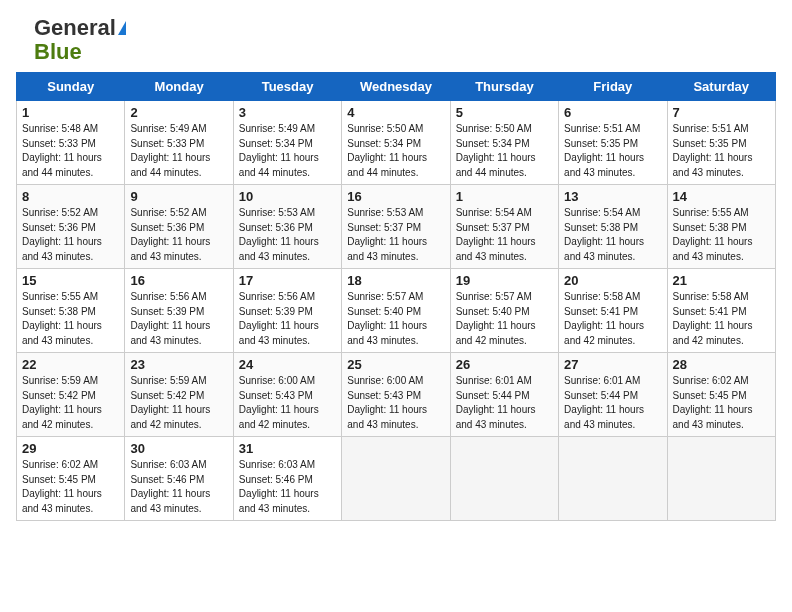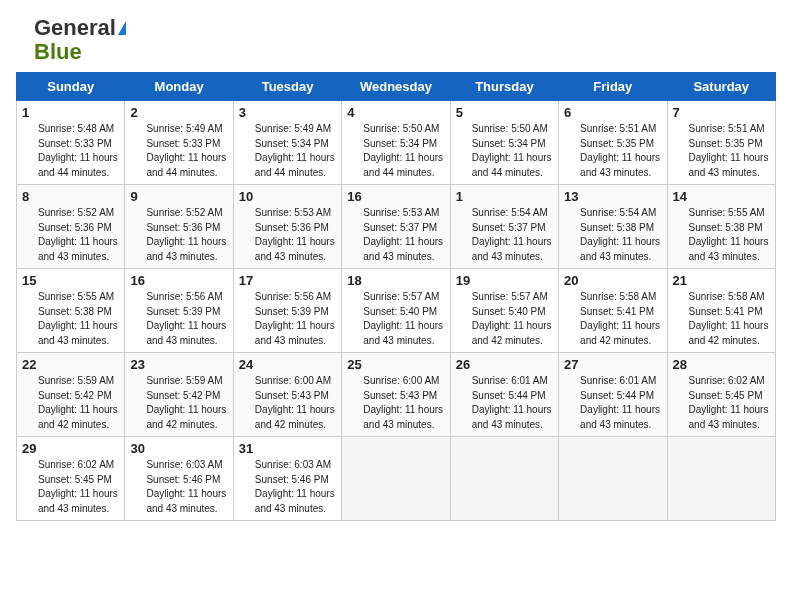--- a/index.html
+++ b/index.html
@@ -79,21 +79,20 @@
     }
     .day-num {
       font-size: 13px;
       font-weight: bold;
       margin-bottom: 2px;
     }
     .day-info {
       font-size: 10px;
       line-height: 1.45;
       color: #222;
-      margin-left: 16px;
     }
     tr:nth-child(even) td:not(.empty) {
       background: #fafafa;
     }
   </style>
 </head>
 <body>
 
 <div class="header">
   <div class="logo">

